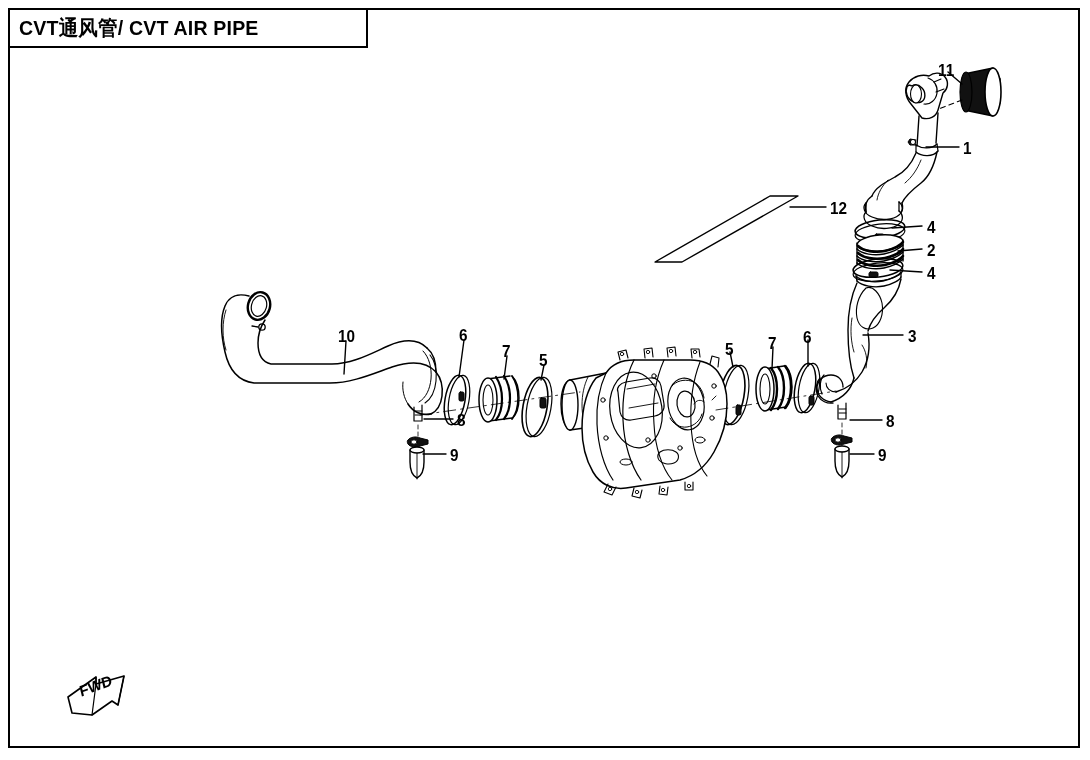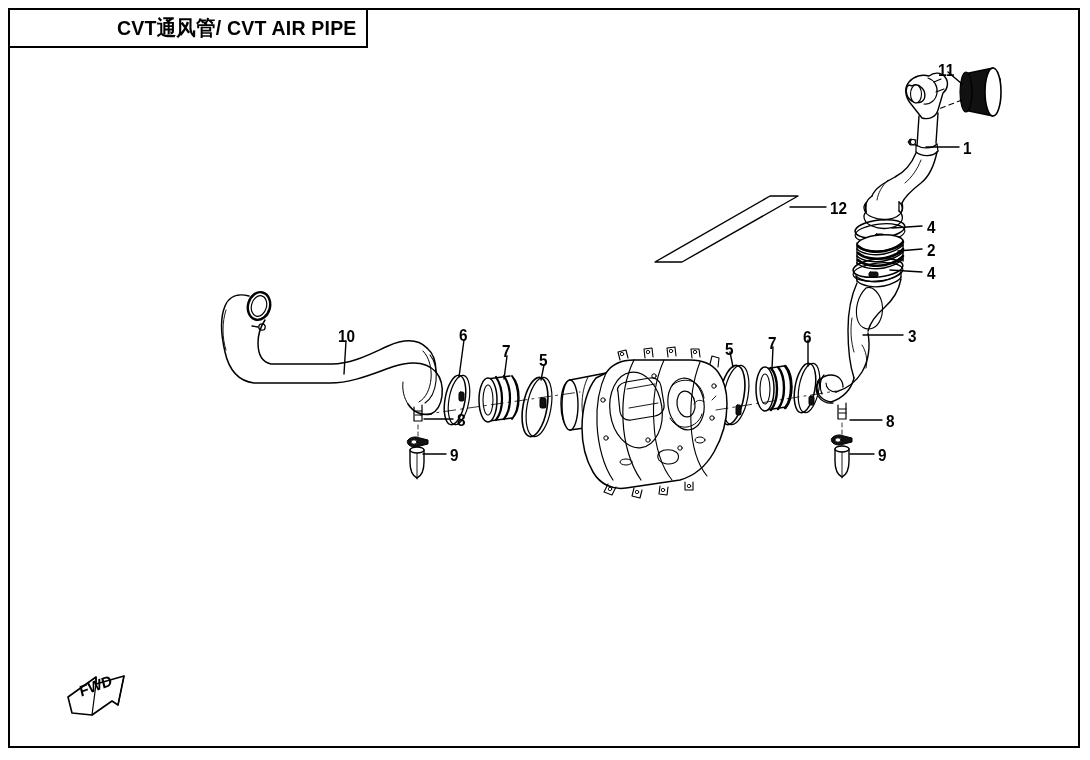--- a/index.html
+++ b/index.html
@@ -30,21 +30,21 @@
     position: absolute;
     left: 8px;
     top: 8px;
     width: 360px;
     height: 40px;
     border: 2px solid #000;
     box-sizing: border-box;
     background: #fff;
     display: flex;
     align-items: center;
-    justify-content: flex-end;
+    justify-content: flex-start;
   }
   #title-text {
     font-family: "Liberation Sans", "DejaVu Sans", sans-serif;
     font-weight: bold;
     font-size: 21px;
     letter-spacing: 0.2px;
     color: #000;
     white-space: nowrap;
     transform: scaleX(0.93);
   }

